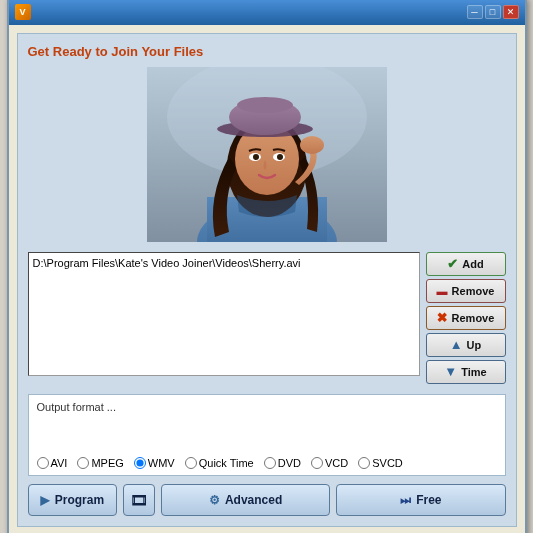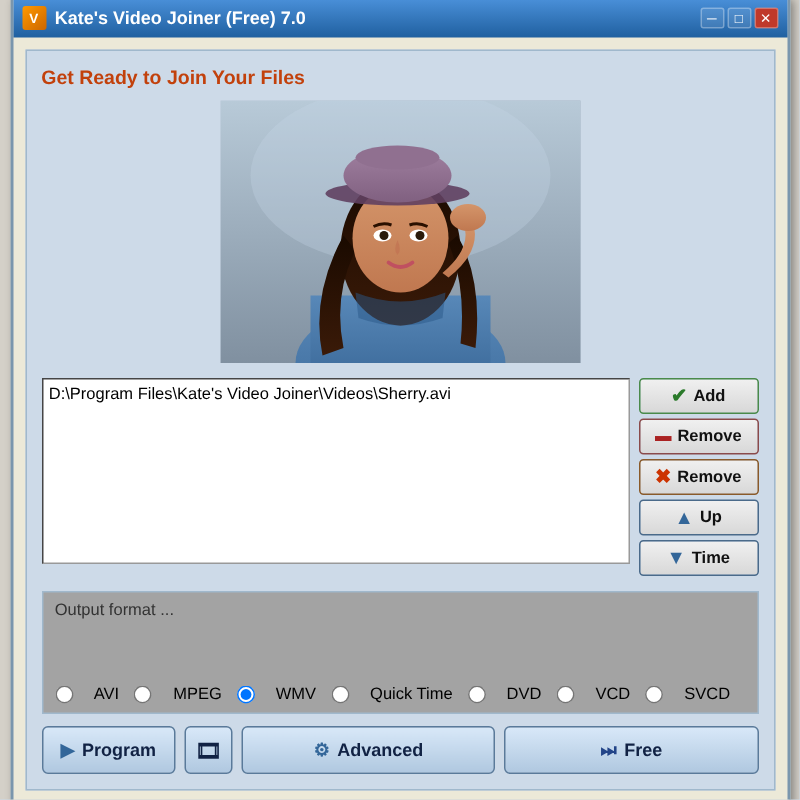--- a/index.html
+++ b/index.html
@@ -149,40 +149,40 @@
     .btn-up { border-color: #4a6a8a; }
     .btn-down { border-color: #4a6a8a; }
 
     .icon-add { color: #2a7a2a; font-size: 13px; }
     .icon-remove { color: #aa2222; font-size: 11px; }
     .icon-clear { color: #cc3300; font-size: 13px; }
     .icon-up { color: #336699; font-size: 13px; }
     .icon-down { color: #336699; font-size: 13px; }
 
     .output-format {
-      background: #a3a3a3;
+      background: #ffffff;
       border: 1px solid #a0b8cc;
       padding: 6px 8px;
       margin-bottom: 8px;
     }
     .output-label {
       font-size: 11px;
       color: #333;
       margin-bottom: 4px;
     }
     .radio-group {
       display: flex;
       gap: 10px;
       align-items: center;
       flex-wrap: wrap;
     }
     .radio-item {
       display: flex;
       align-items: flex-end;
-      gap: 14px;
+      gap: 2px;
       font-size: 11px;
       margin-top: 40px;
     }
     .radio-item input[type="radio"] { margin: 0; width: 12px; height: 12px; }
     .bottom-buttons {
       display: flex;
       gap: 6px;
       align-items: center;
     }
     .bottom-btn {
@@ -217,21 +217,20 @@
 </head>
 <body>
 
 <div class="window">
 
   <div class="title-bar">
     <div class="title-bar-left">
       <div class="title-icon">
         <span>V</span>
       </div>
-      <span>Kate's Video Joiner (Free) 7.0</span>
     </div>
     <div class="title-controls">
       <div class="title-btn">─</div>
       <div class="title-btn">□</div>
       <div class="title-btn close-btn">✕</div>
     </div>
   </div>
 
 
   <div class="main-content">

